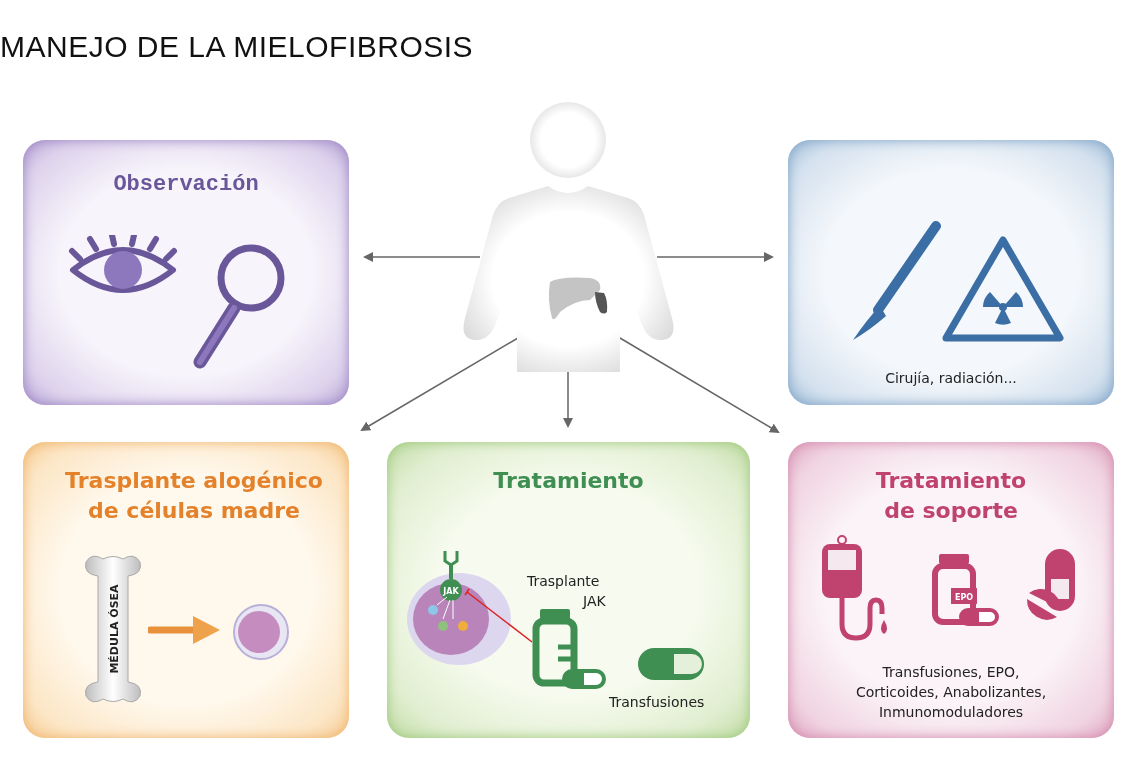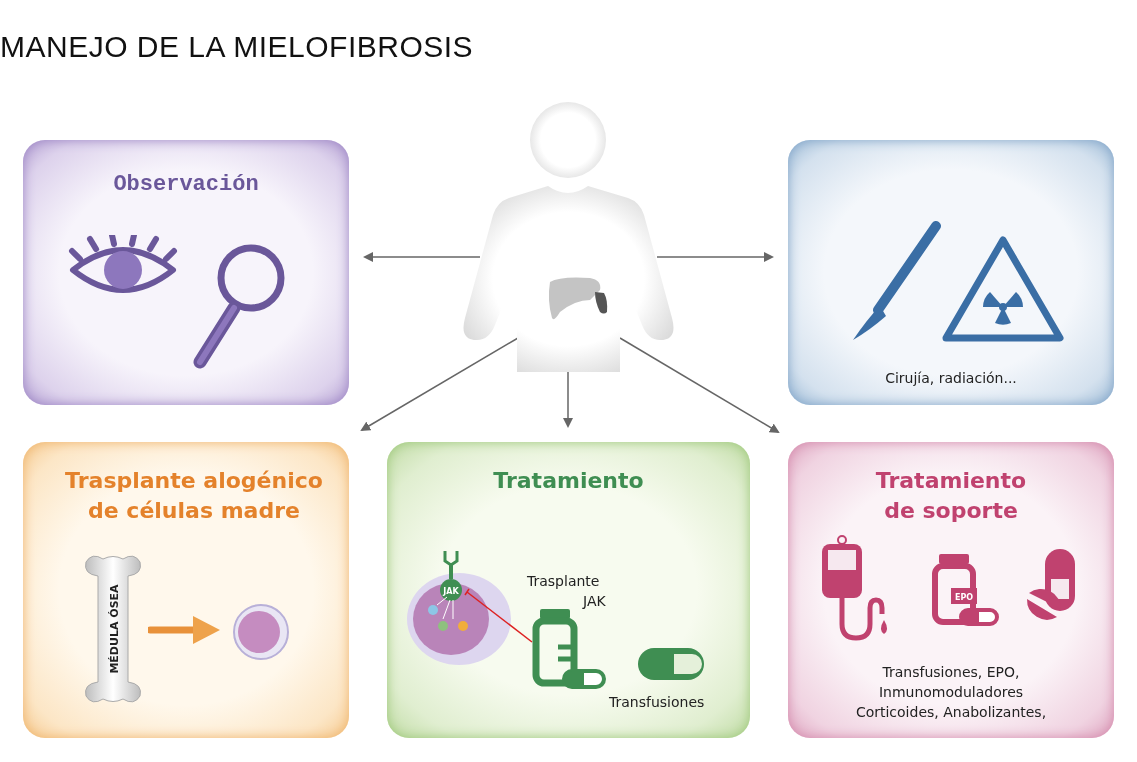--- a/index.html
+++ b/index.html
@@ -189,16 +189,16 @@
     <path d="M37,58 A7,7 0 0 0 37,72 L48,72 L48,58 Z" fill="#c0426f"></path>
   </svg>
   <svg class="abs" style="left:233px;top:105px" width="65" height="80">
     <rect x="24" y="2" width="30" height="62" rx="15" fill="#c0426f"></rect>
     <rect x="30" y="32" width="18" height="20" fill="#f6e8ef"></rect>
     <path d="M8,46 A20,20 0 0 1 40,62 Z" fill="#c0426f"></path>
     <path d="M6,52 A20,20 0 0 0 36,70 Z" fill="#c0426f"></path>
   </svg>
   <div class="ctext">
     <div>Transfusiones, EPO,</div>
+    <div>Corticoides, Anabolizantes,</div>
     <div>Inmunomoduladores</div>
-    <div>Corticoides, Anabolizantes,</div>
   </div>
 </div>
 
 </body></html>

